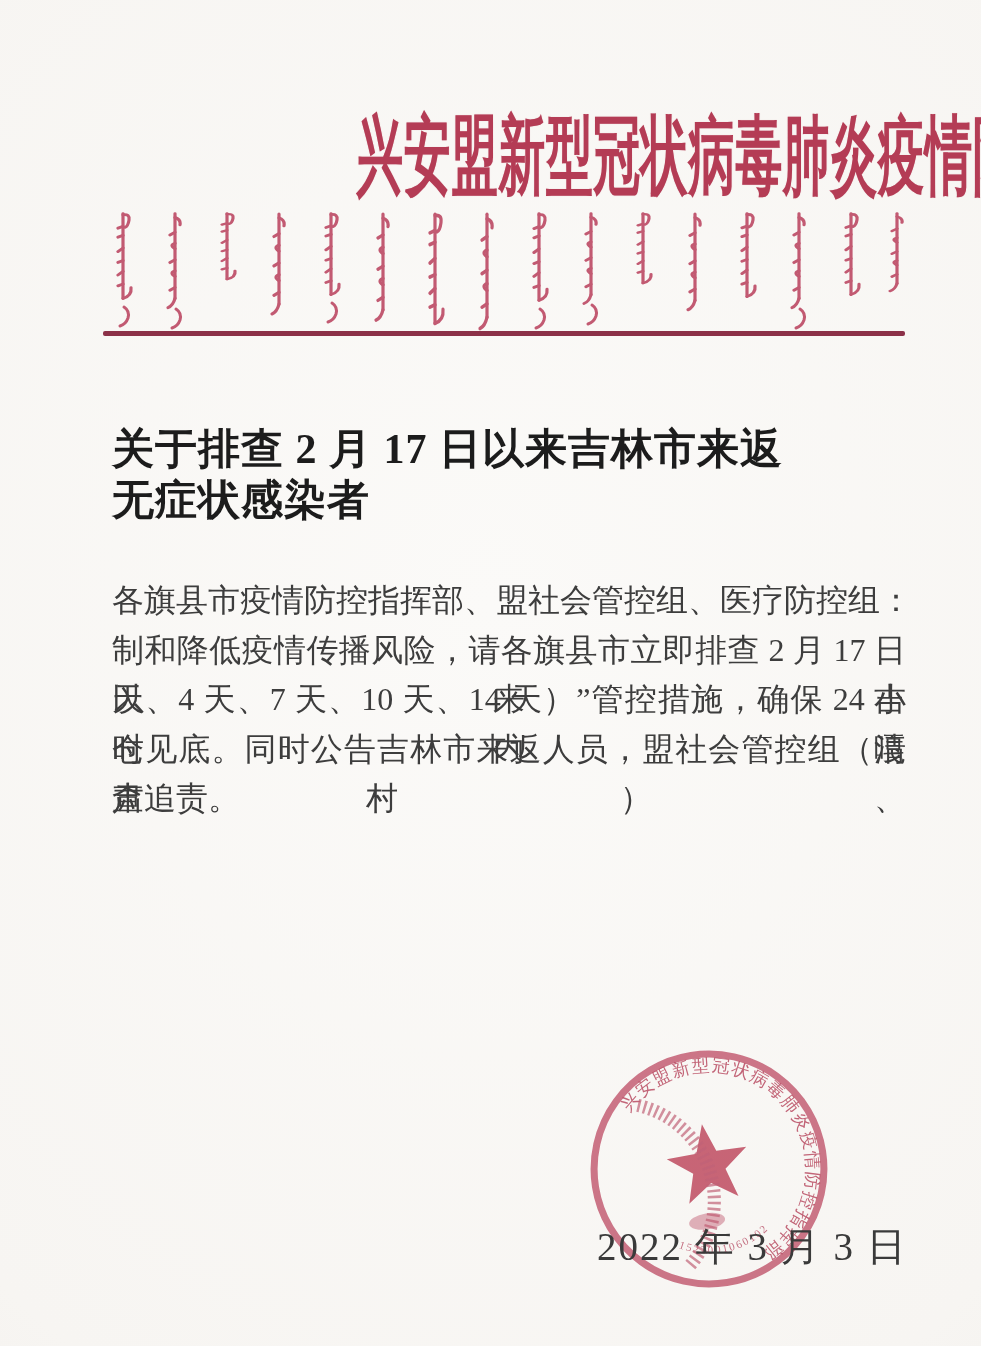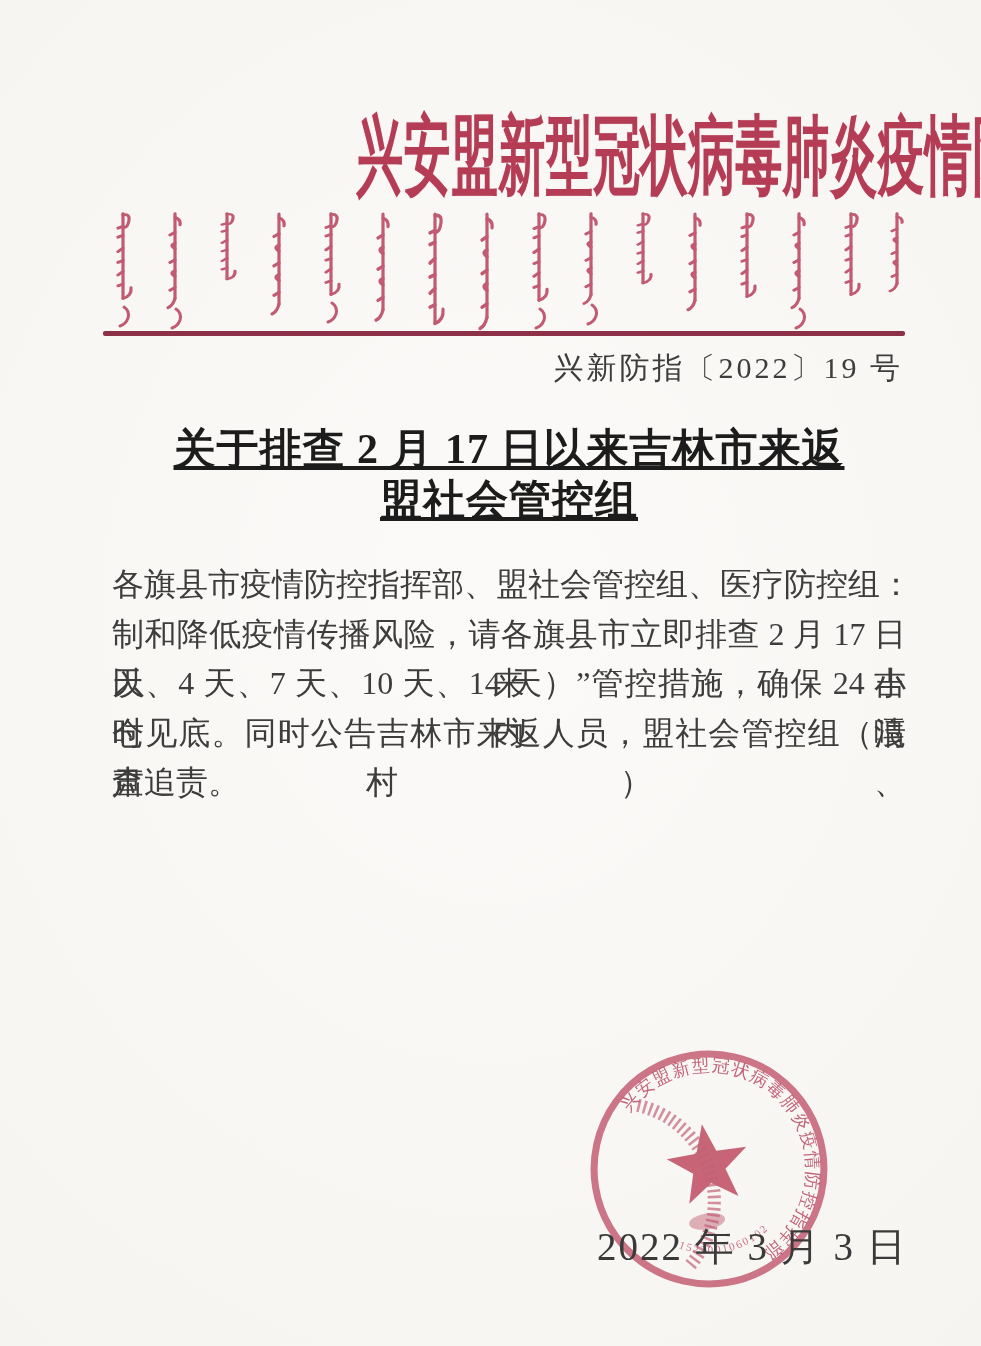--- a/index.html
+++ b/index.html
@@ -34,28 +34,27 @@
     position:absolute;top:331px;left:103px;width:802px;height:5px;
     background:#8c3148;border-radius:2px;
   }
   .doc-no{
     position:absolute;top:348px;right:78px;
     font-size:30px;color:#3d3d3d;letter-spacing:3px;
   }
   
   .title{
     position:absolute;top:424px;left:112px;width:794px;
-    margin:0;text-align:center;
+    margin:0;text-align:left;
     font-size:42px;line-height:51px;font-weight:bold;color:#1c1c1c;
     letter-spacing:1px;
-    text-decoration:underline;
   }
   
   .body-text{
-    position:absolute;top:560px;left:112px;width:794px;
+    position:absolute;top:576px;left:112px;width:794px;
     font-size:32px;color:#3d3d3d;
   }
   .line{
     height:49.5px;line-height:49.5px;white-space:nowrap;
   }
   .line.justify{
     white-space:normal;
     text-align:justify;text-align-last:justify;
     text-justify:inter-character;
   }
@@ -119,25 +118,24 @@
       <use href="#mcolA" transform="translate(632 0) scale(1 0.88)"></use>
       <use href="#mcolB" transform="translate(684 0) scale(1 0.92)"></use> 
         <use href="#mtail" transform="translate(686 96)"></use>
       <use href="#mcolA" transform="translate(736 0) scale(1 0.86)"></use>
       <use href="#mcolB" transform="translate(782 0) scale(1 0.76)"></use>
     </svg>
   </div>
 
   <div class="rule"></div>
 
-  <div class="doc-no">兴新防指〔2022〕19 号</div>
 
   <h2 class="title">
     <span>关于排查 2 月 17 日以来吉林市来返</span><br>
-    <span>盟社会管控组</span>
+    <span>无症状感染者</span>
   </h2>
 
   <div class="body-text">
     <div class="line">各旗县市疫情防控指挥部、盟社会管控组、医疗防控组：</div>
     <div class="line justify">制和降低疫情传播风险，请各旗县市立即排查 2 月 17 日以来吉</div>
     <div class="line justify">天、4 天、7 天、10 天、14 天）”管控措施，确保 24 小时内清</div>
     <div class="line justify">仓见底。同时公告吉林市来返人员，盟社会管控组（嘎查村）、</div>
     <div class="line">肃追责。</div>
   </div>
 

